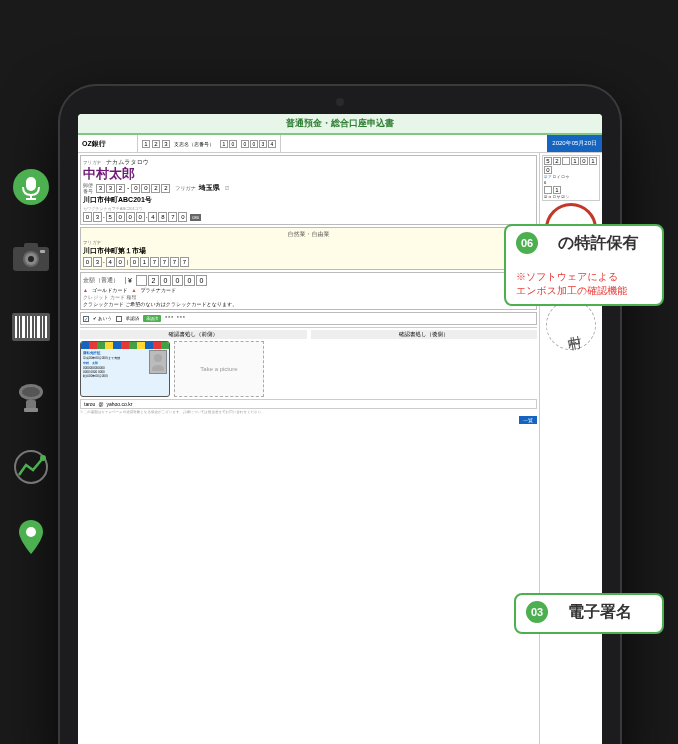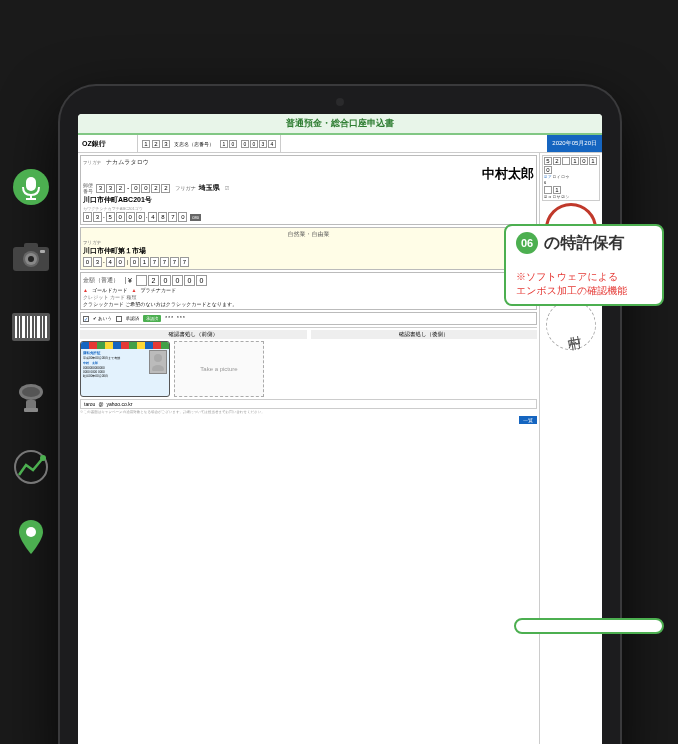--- a/index.html
+++ b/index.html
@@ -117,21 +117,21 @@
       display: inline-flex;
       align-items: center;
       justify-content: center;
       width: 22px;
       height: 22px;
       border-radius: 50%;
       background: #4caf50;
       color: white;
       font-size: 11px;
       font-weight: bold;
-      margin-right: 6px;
+      margin-right: 20px;
     }
 
     .callout-title {
       font-size: 16px;
       font-weight: bold;
       color: #333;
       display: inline;
     }
 
     .callout-subtitle {
@@ -219,22 +219,22 @@
 
     .furigana-line {
       font-size: 4.5px;
       color: #777;
       margin-bottom: 0;
     }
 
     .kanji-name {
       font-size: 13px;
       font-weight: bold;
-      color: #000000;
-      text-align: right;
+      color: #701a75;
+      text-align: left;
       line-height: 1.1;
     }
 
     .pref-row {
       display: flex;
       align-items: center;
       gap: 3px;
       margin: 1px 0;
     }
 
@@ -668,16 +668,20 @@
 
   <div class="callout-06">
     <div style="display:flex;align-items:center;margin-bottom:3px;">
       <span class="callout-number">06</span>
       <span class="callout-title">の特許保有</span>
     </div>
     <div class="callout-subtitle">※ソフトウェアによる<br>エンボス加工の確認機能</div>
   </div>
 
   <div class="callout-03">
+    <div style="display:flex;align-items:center;margin-bottom:3px;">
+      <span class="callout-number">03</span>
+      <span class="callout-title">電子署名</span>
+    </div>
   </div>
 
 
 </div>
 
 </body></html>

